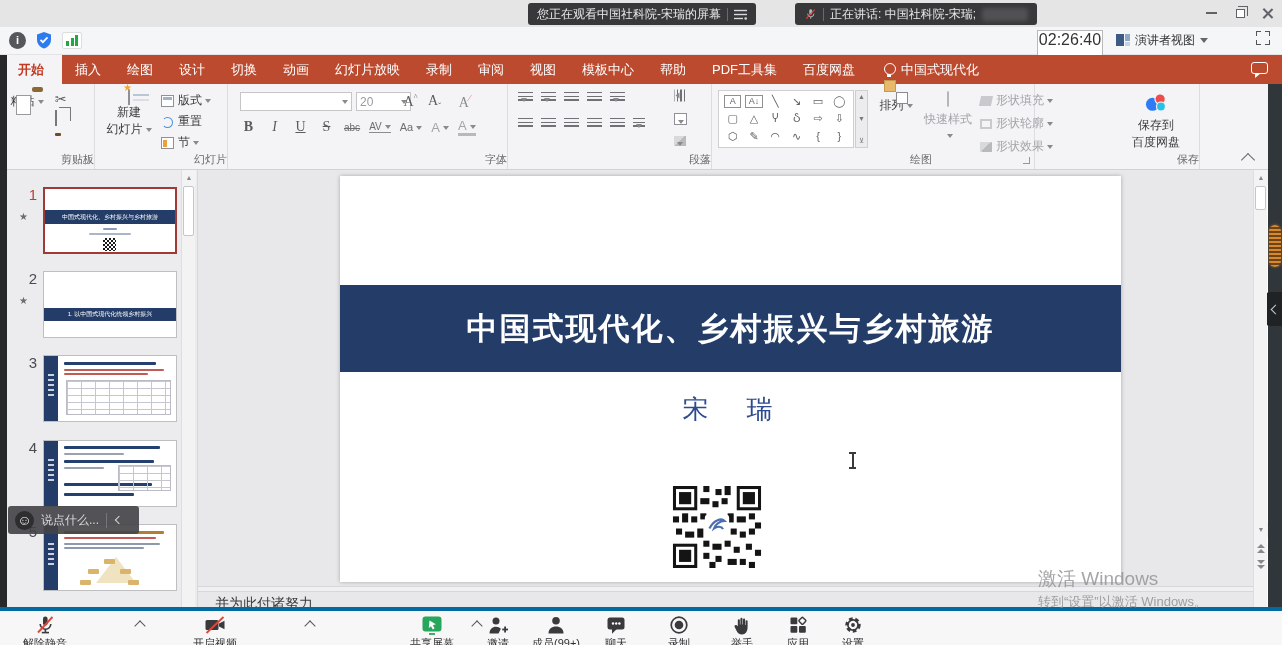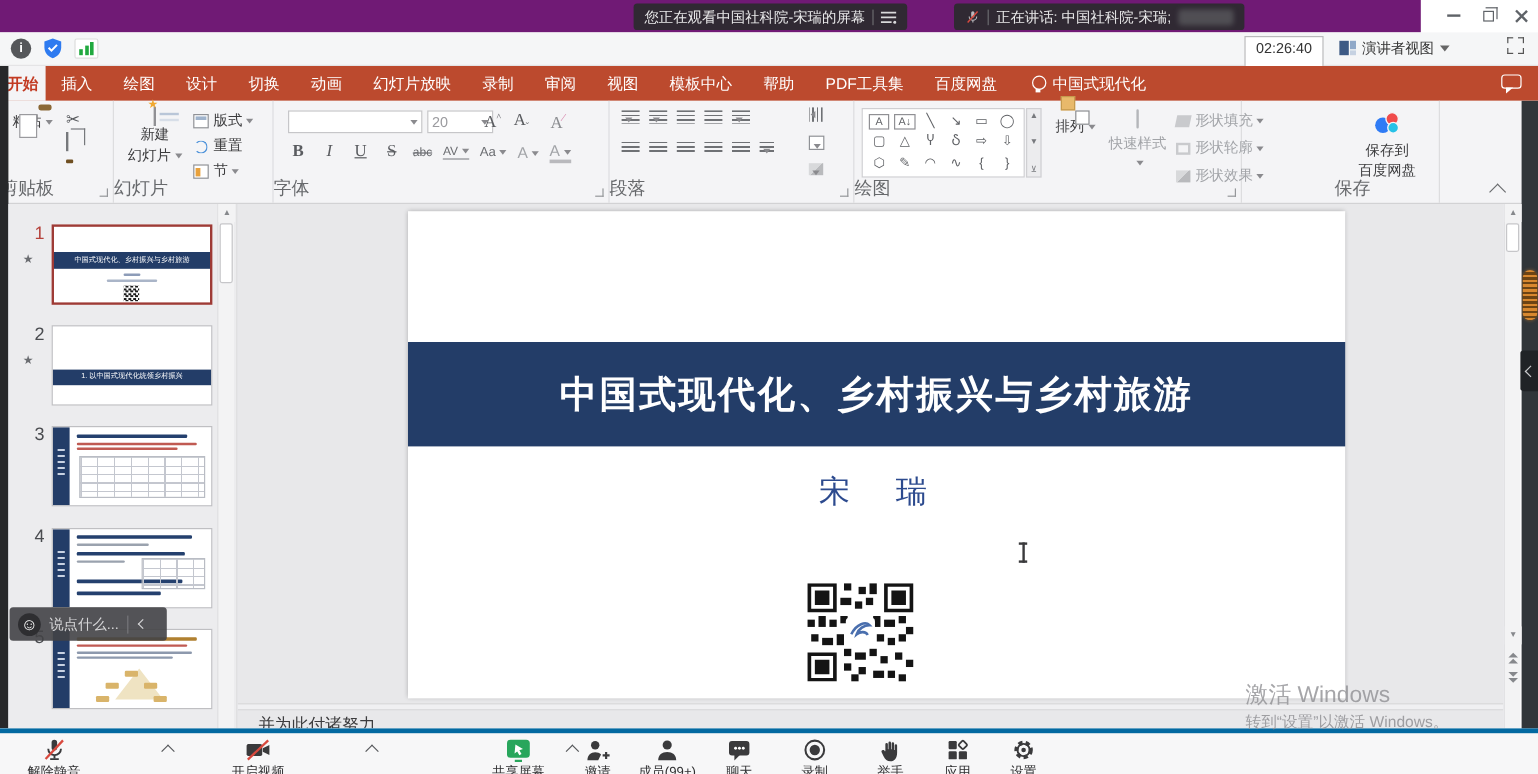--- a/index.html
+++ b/index.html
@@ -2,67 +2,67 @@
 <html><head>
 <meta charset="utf-8">
 <style>
   *{box-sizing:border-box;margin:0;padding:0}
   html,body{width:1282px;height:645px}
   body{font-family:"Liberation Sans","DejaVu Sans",sans-serif;background:#fff;overflow:hidden}
   #root{position:relative;width:1282px;height:645px;background:#fff;overflow:hidden}
   .abs{position:absolute}
 
   
-  .top-strip{position:absolute;left:0;top:0;width:1184px;height:27px;background:#701a75}
+  .top-strip{position:absolute;left:0;top:0;width:1282px;height:27px;background:#e5e5e5}
   .pill{position:absolute;top:3px;height:22px;background:rgba(43,43,46,.93);border-radius:3px;color:#e9e9ea;font-size:12px;display:flex;align-items:center;padding:0 9px;gap:6px;white-space:nowrap}
   .pill .sep{width:1px;height:13px;background:#6a6a6e}
   .blur-blob{width:46px;height:13px;background:#58585c;border-radius:3px;filter:blur(2px);opacity:.8}
   .winbtn{position:absolute;top:6px;width:16px;height:14px;display:flex;align-items:center;justify-content:center}
   .ic-min{width:11px;height:2px;background:#5f6368}
   .ic-restore{width:9px;height:9px;border:1.4px solid #5f6368;position:relative;background:#fff}
   .ic-restore::before{content:"";position:absolute;left:1.5px;top:-4px;width:9px;height:9px;border:1.4px solid #5f6368;border-bottom:none;border-left:none}
   .ic-close{position:relative;width:12px;height:12px}
   .ic-close::before,.ic-close::after{content:"";position:absolute;left:5px;top:0;width:1.6px;height:13px;background:#5f6368}
   .ic-close::before{transform:rotate(45deg)}.ic-close::after{transform:rotate(-45deg)}
 
   .sub-strip{position:absolute;left:0;top:27px;width:1282px;height:28px;background:#f5f6f7;border-bottom:1px solid #e4e4e6}
   .ic-info{position:absolute;left:9px;top:32px;width:17px;height:17px;border-radius:50%;background:#55575a;color:#fff;font-size:11px;font-weight:bold;text-align:center;line-height:17px}
   .ic-info::after{content:"i"}
   .ic-bars{position:absolute;left:62px;top:32px;width:20px;height:17px;background:#fff;border:1px solid #ddd;border-radius:2px;display:flex;align-items:flex-end;gap:1.5px;padding:2px 3px}
   .ic-bars i{display:block;width:3px;background:#21a93f}
-  .timer-box{position:absolute;left:1037px;top:30px;width:66px;height:36px;border:1px solid #b9b9bb;background:#fff;color:#333;font-size:12px;text-align:center;line-height:18px}
+  .timer-box{position:absolute;left:1037px;top:30px;width:66px;height:36px;border:1px solid #b9b9bb;background:#fff;color:#333;font-size:16px;text-align:center;line-height:18px}
   .view-btn{position:absolute;left:1112px;top:29px;height:22px;display:flex;align-items:center;gap:5px;font-size:12px;color:#333;padding:0 4px}
   .dd-caret{width:0;height:0;border-left:4px solid transparent;border-right:4px solid transparent;border-top:5px solid #666}
   .ic-fullscreen{position:absolute;left:1256px;top:31px;width:14px;height:14px}
   .ic-fullscreen i{position:absolute;width:5px;height:5px;border:1.6px solid #555}
   .ic-fullscreen i:nth-child(1){left:0;top:0;border-right:none;border-bottom:none}
   .ic-fullscreen i:nth-child(2){right:0;top:0;border-left:none;border-bottom:none}
   .ic-fullscreen i:nth-child(3){left:0;bottom:0;border-right:none;border-top:none}
   .ic-fullscreen i:nth-child(4){right:0;bottom:0;border-left:none;border-top:none}
 
   
   .tabbar{position:absolute;left:0;top:55px;width:1282px;height:29px;background:#bc4a2e;display:flex;align-items:stretch}
   .tab{color:#fff;font-size:13px;padding:0 13px;display:flex;align-items:center;white-space:nowrap}
-  .tab.active{background:#f4f4f6;color:#c23a22;font-weight:bold;padding:0 6px}
+  .tab.active{background:#f4f4f6;color:#c23a22;font-weight:bold;padding:0 18px}
   .file-zone{position:relative;width:158px;display:flex;align-items:center;color:#fff;font-size:13px;gap:6px;padding-left:8px}
   .rec-pill{position:absolute;left:42px;top:4px;height:21px;background:rgba(25,25,25,.78);border-radius:2px;color:#fff;font-size:12px;display:flex;align-items:center;gap:5px;padding:0 9px}
   .rec-dot{width:7px;height:7px;border-radius:50%;background:#e8483c}
   .search-zone{display:flex;align-items:center;gap:6px;color:#fff;font-size:13px;margin-left:16px}
   .ic-bulb{position:relative;width:11px;height:14px}
   .ic-bulb::before{content:"";position:absolute;left:0;top:0;width:10px;height:10px;border:1.4px solid #fff;border-radius:50%}
   .ic-bulb::after{content:"";position:absolute;left:3px;bottom:0;width:4px;height:3px;background:#fff}
   .ic-comment{position:absolute;right:14px;top:7px;width:17px;height:12px;border:1.5px solid #fff;border-radius:3px}
   .ic-comment::after{content:"";position:absolute;left:3px;bottom:-5px;width:0;height:0;border-top:5px solid #fff;border-right:6px solid transparent}
   .ic-wpslogo{width:14px;height:14px;border-radius:50%;background:#fff;position:relative;flex:none}
   .ic-wpslogo::after{content:"";position:absolute;left:3px;top:3px;width:8px;height:8px;border-radius:50%;background:#e04934}
 
   
   .ribbon{position:absolute;left:0;top:84px;width:1282px;height:86px;background:#f4f4f6;border-bottom:1px solid #d2d2d4;font-size:12px;color:#444}
   .grp{position:absolute;top:0;height:85px;border-right:1px solid #dddddf}
-  .grp-label{position:absolute;bottom:2px;left:0;width:100%;text-align:left;font-size:15px;color:#67696c}
+  .grp-label{position:absolute;bottom:2px;left:0;width:100%;text-align:right;font-size:11px;color:#67696c}
   .launcher{position:absolute;right:4px;bottom:5px;width:7px;height:7px;border-right:1.2px solid #96989b;border-bottom:1.2px solid #96989b}
   .dd::after{content:"";display:inline-block;margin-left:3px;width:0;height:0;border-left:3.5px solid transparent;border-right:3.5px solid transparent;border-top:4px solid #8a8a8e;vertical-align:middle}
   .bigbtn{position:absolute;text-align:center;color:#3c3c3e}
   .smallrow{position:absolute;display:flex;align-items:center;gap:4px;white-space:nowrap;color:#3c3c3e}
   .gray{color:#a2a4a8}
   .ic-clipboard{position:relative;width:21px;height:25px;background:#cf9a55;border-radius:2px;margin:0 auto}
   .ic-clipboard::before{content:"";position:absolute;left:5px;top:-3px;width:11px;height:5px;background:#8a6836;border-radius:2px}
   .ic-clipboard::after{content:"";position:absolute;right:-4px;top:5px;width:13px;height:18px;background:#fff;border:1px solid #9a9a9e}
   .ic-scissors{font-size:14px;color:#56585c}
   .ic-copy{position:relative;width:11px;height:13px;border:1.2px solid #76787c;background:#fff}

